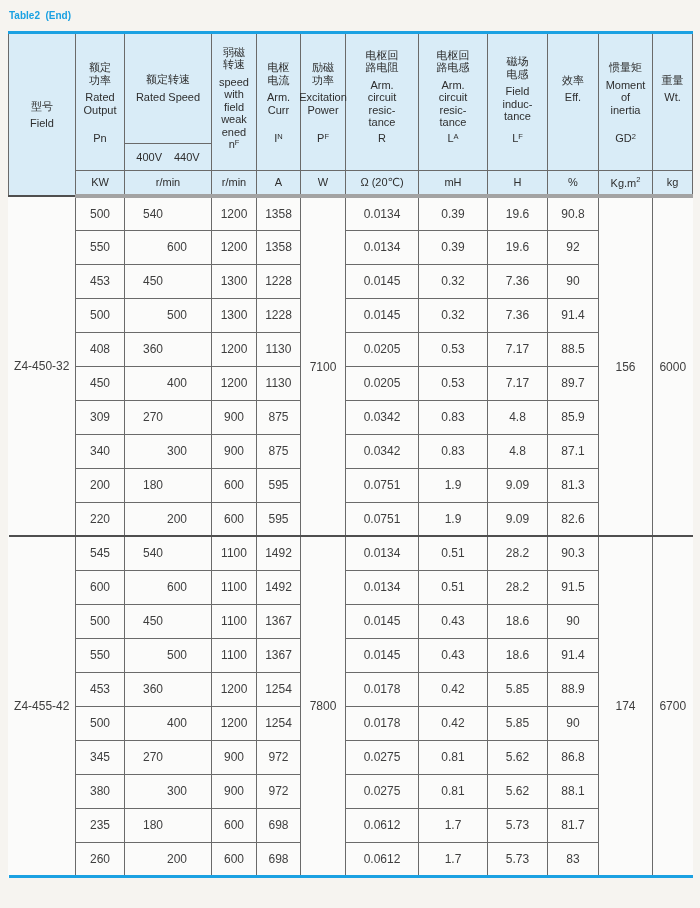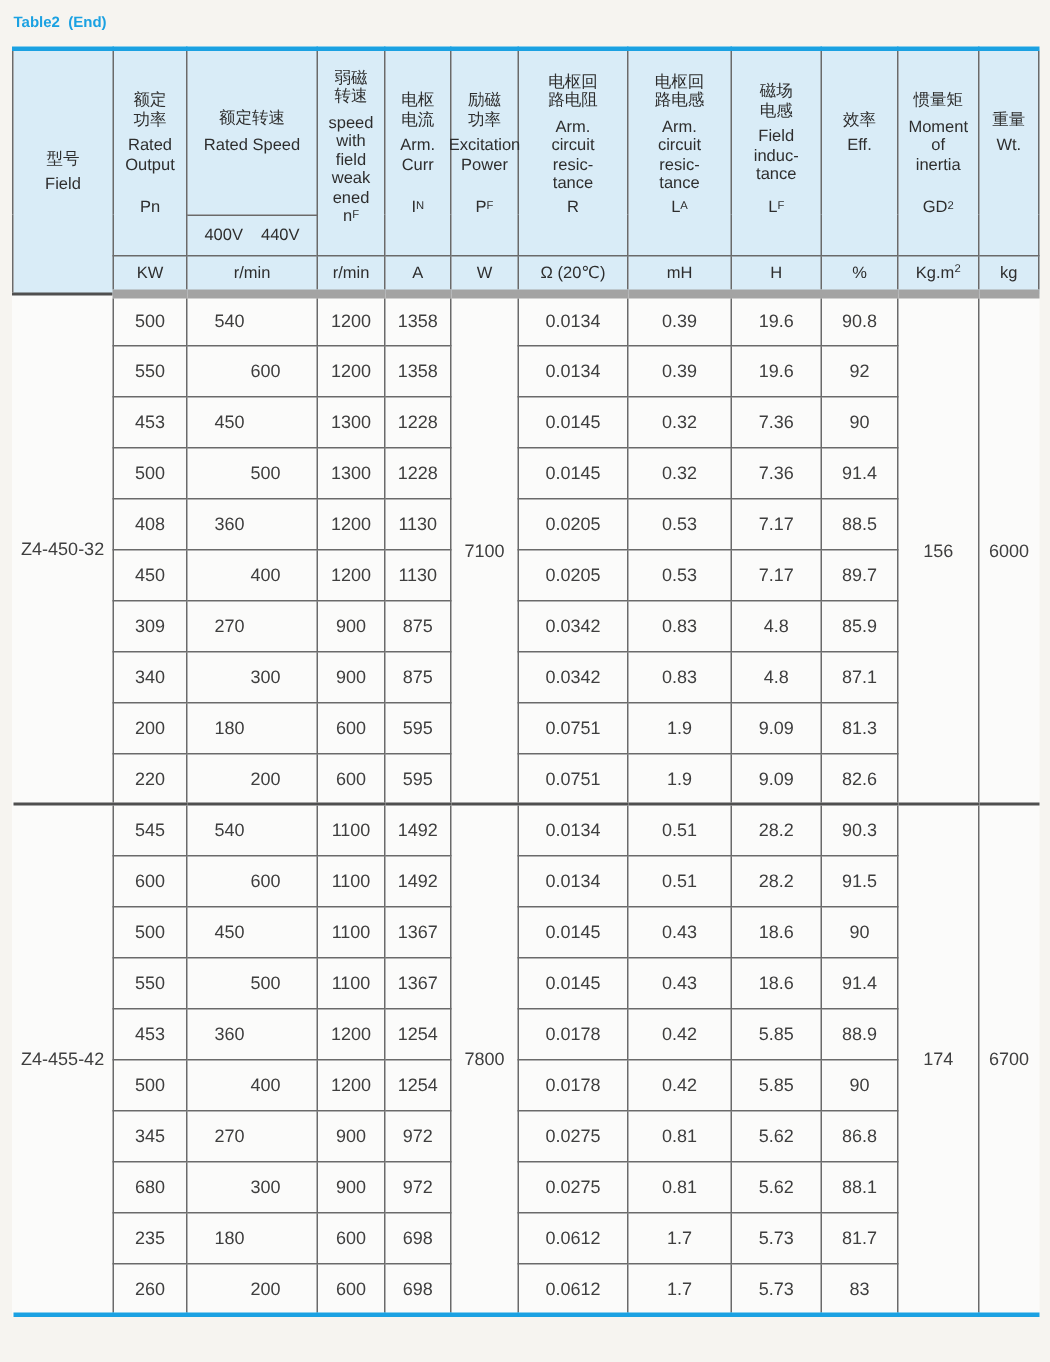--- a/index.html
+++ b/index.html
@@ -35,21 +35,21 @@
   .h3 { height:161px; }
   .htitle {
     flex:1; display:flex; flex-direction:column; align-items:center; justify-content:center;
     gap:5px; font-size:11px; line-height:12.5px; white-space:pre-line; text-align:center;
   }
   .hsym { height:26px; display:flex; align-items:flex-start; justify-content:center; font-size:11px; }
   .hsym sub { font-size:7.5px; }
   .hsym sup { font-size:7.5px; }
   tr.subrow th { height:27px; font-size:11px; }
   .vpair { display:flex; justify-content:center; gap:12px;align-items:center; }
-  tr.units th { height:26px; font-size:11px; border-bottom:6px solid #a3a3a3;text-align:center; }
+  tr.units th { height:26px; font-size:11px; border-bottom:4px solid #a3a3a3;text-align:center; }
   tr.units sup { font-size:7.5px; }
 
   tbody td {
     height:34px; text-align:center; vertical-align:middle;
     font-size:12px; color:#3e3e3e;
   }
   tr.block-start td { border-top:2px solid #4f4f4f; }
   td.type-cell { border-left:none;margin-left:34px; }
   td.weight-cell { border-right:none; }
   td.speed-cell .sp {
@@ -482,21 +482,21 @@
           </div>
         </td>
       <td>900</td>
       <td>972</td>
       <td>0.0275</td>
       <td>0.81</td>
       <td>5.62</td>
       <td>86.8</td>
     </tr>
     <tr>
-      <td>680</td>
+      <td>380</td>
       <td class="speed-cell">
           <div class="sp">
             <span></span>
             <span>300</span>
           </div>
         </td>
       <td>900</td>
       <td>972</td>
       <td>0.0275</td>
       <td>0.81</td>

